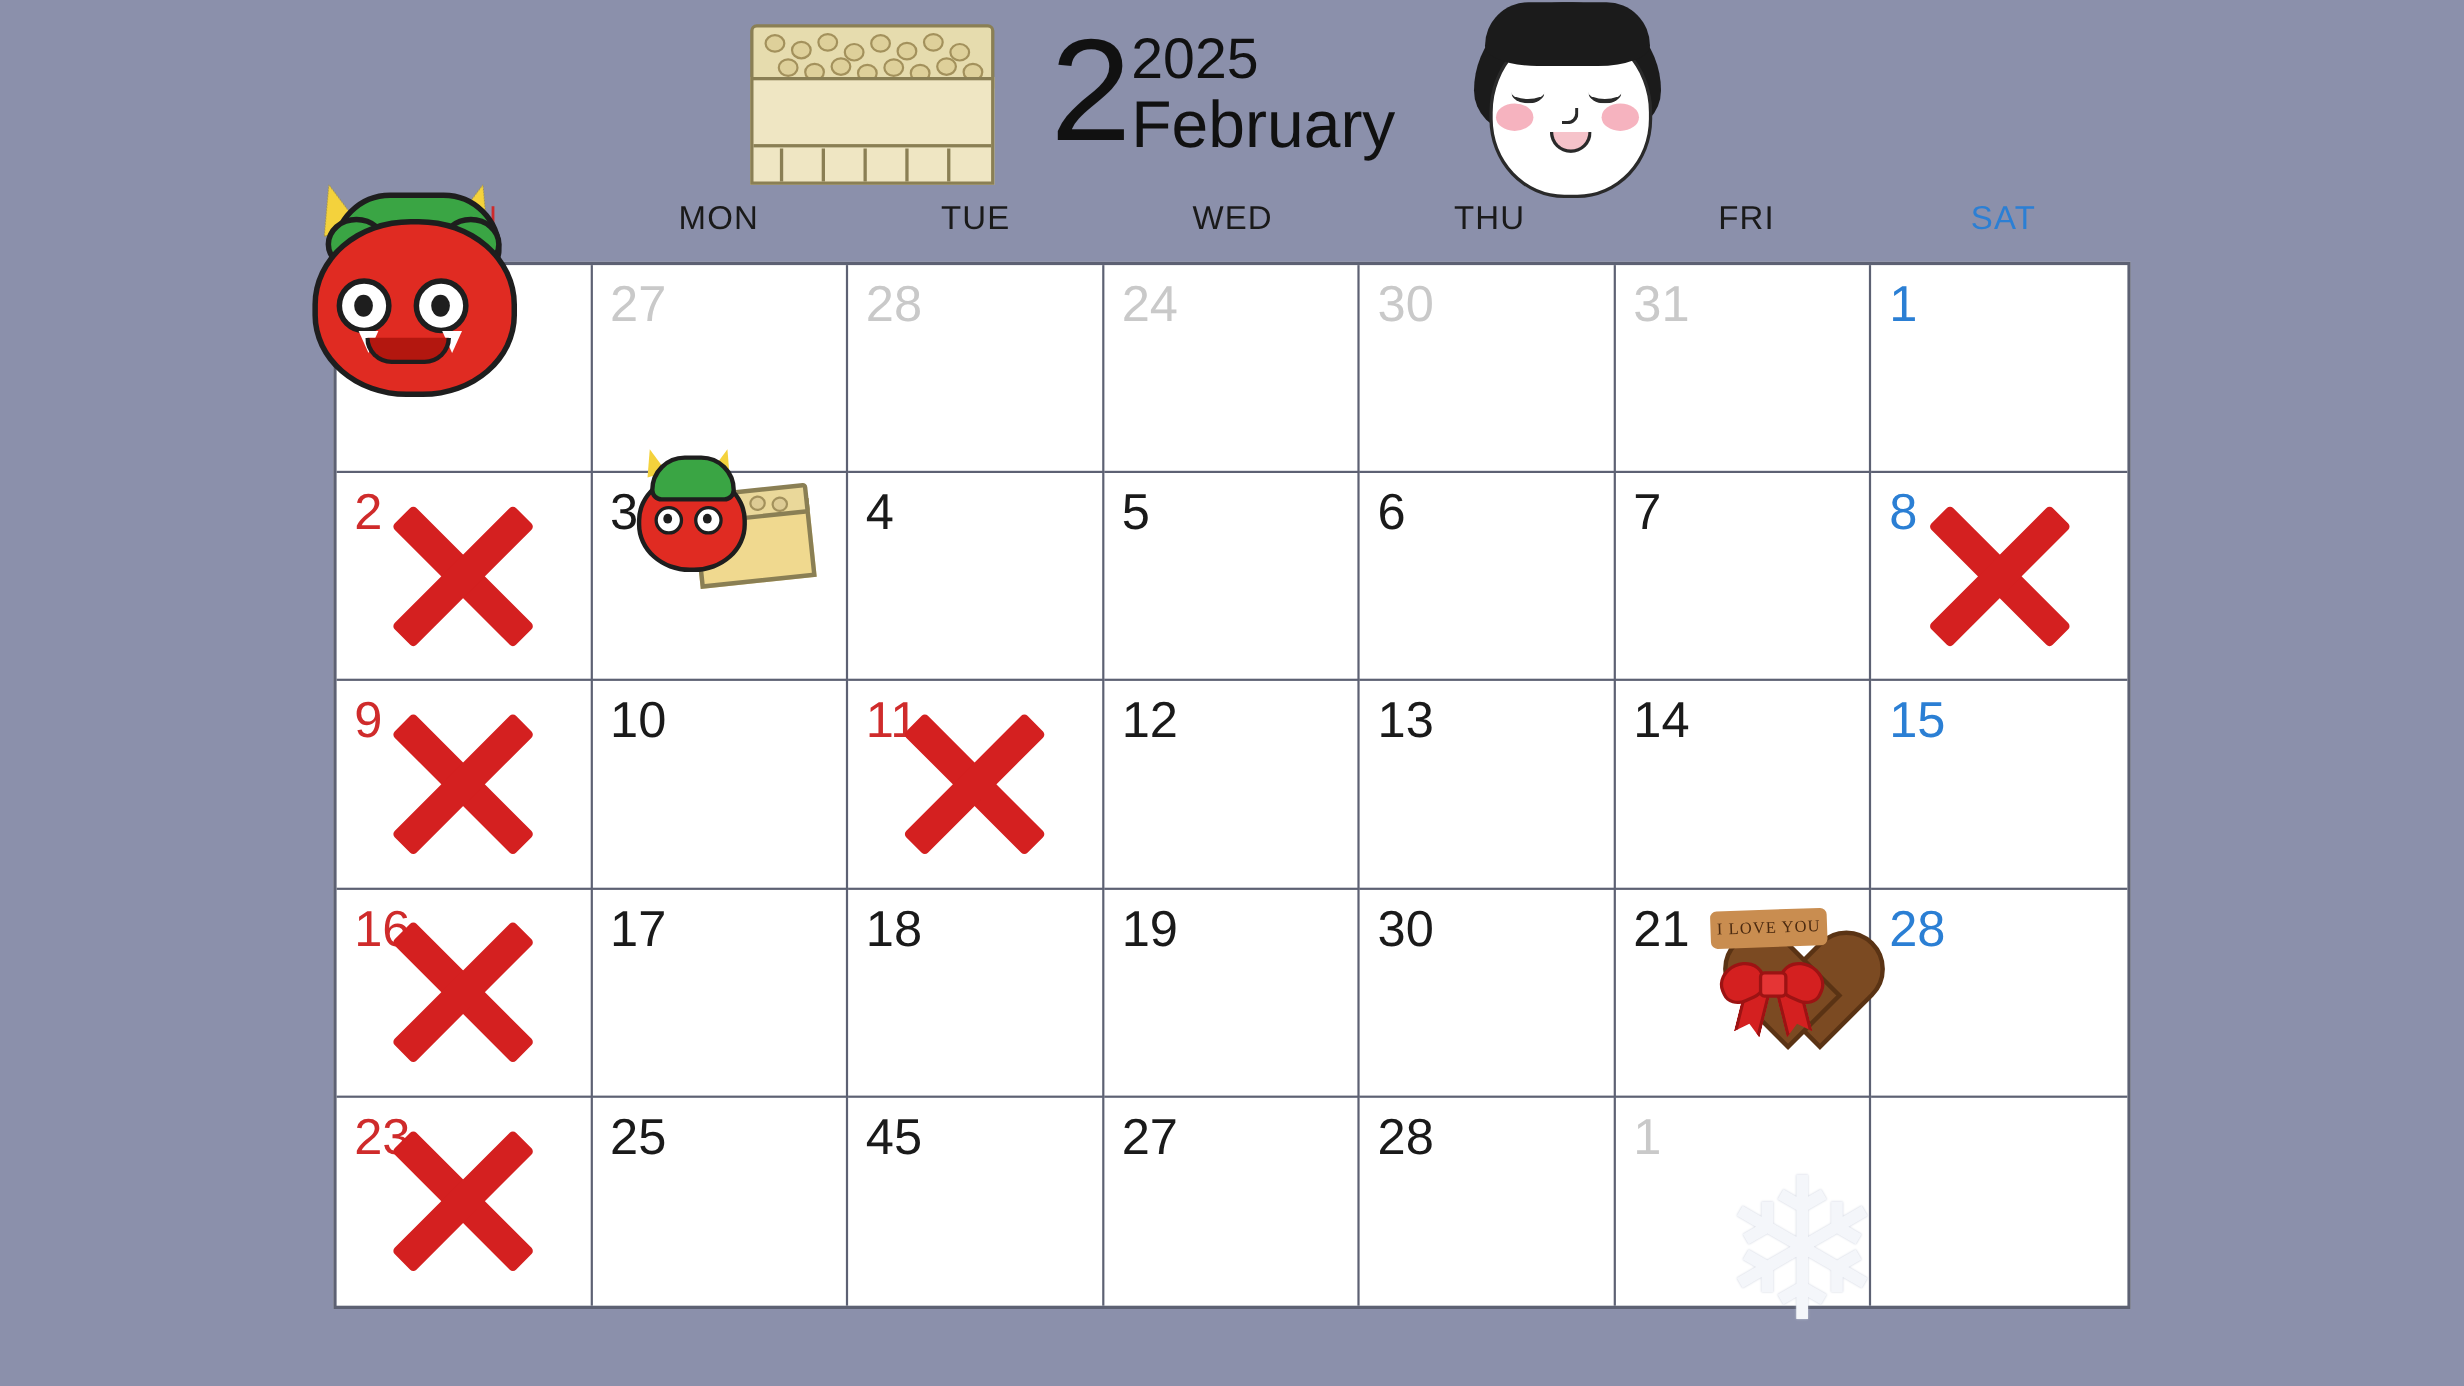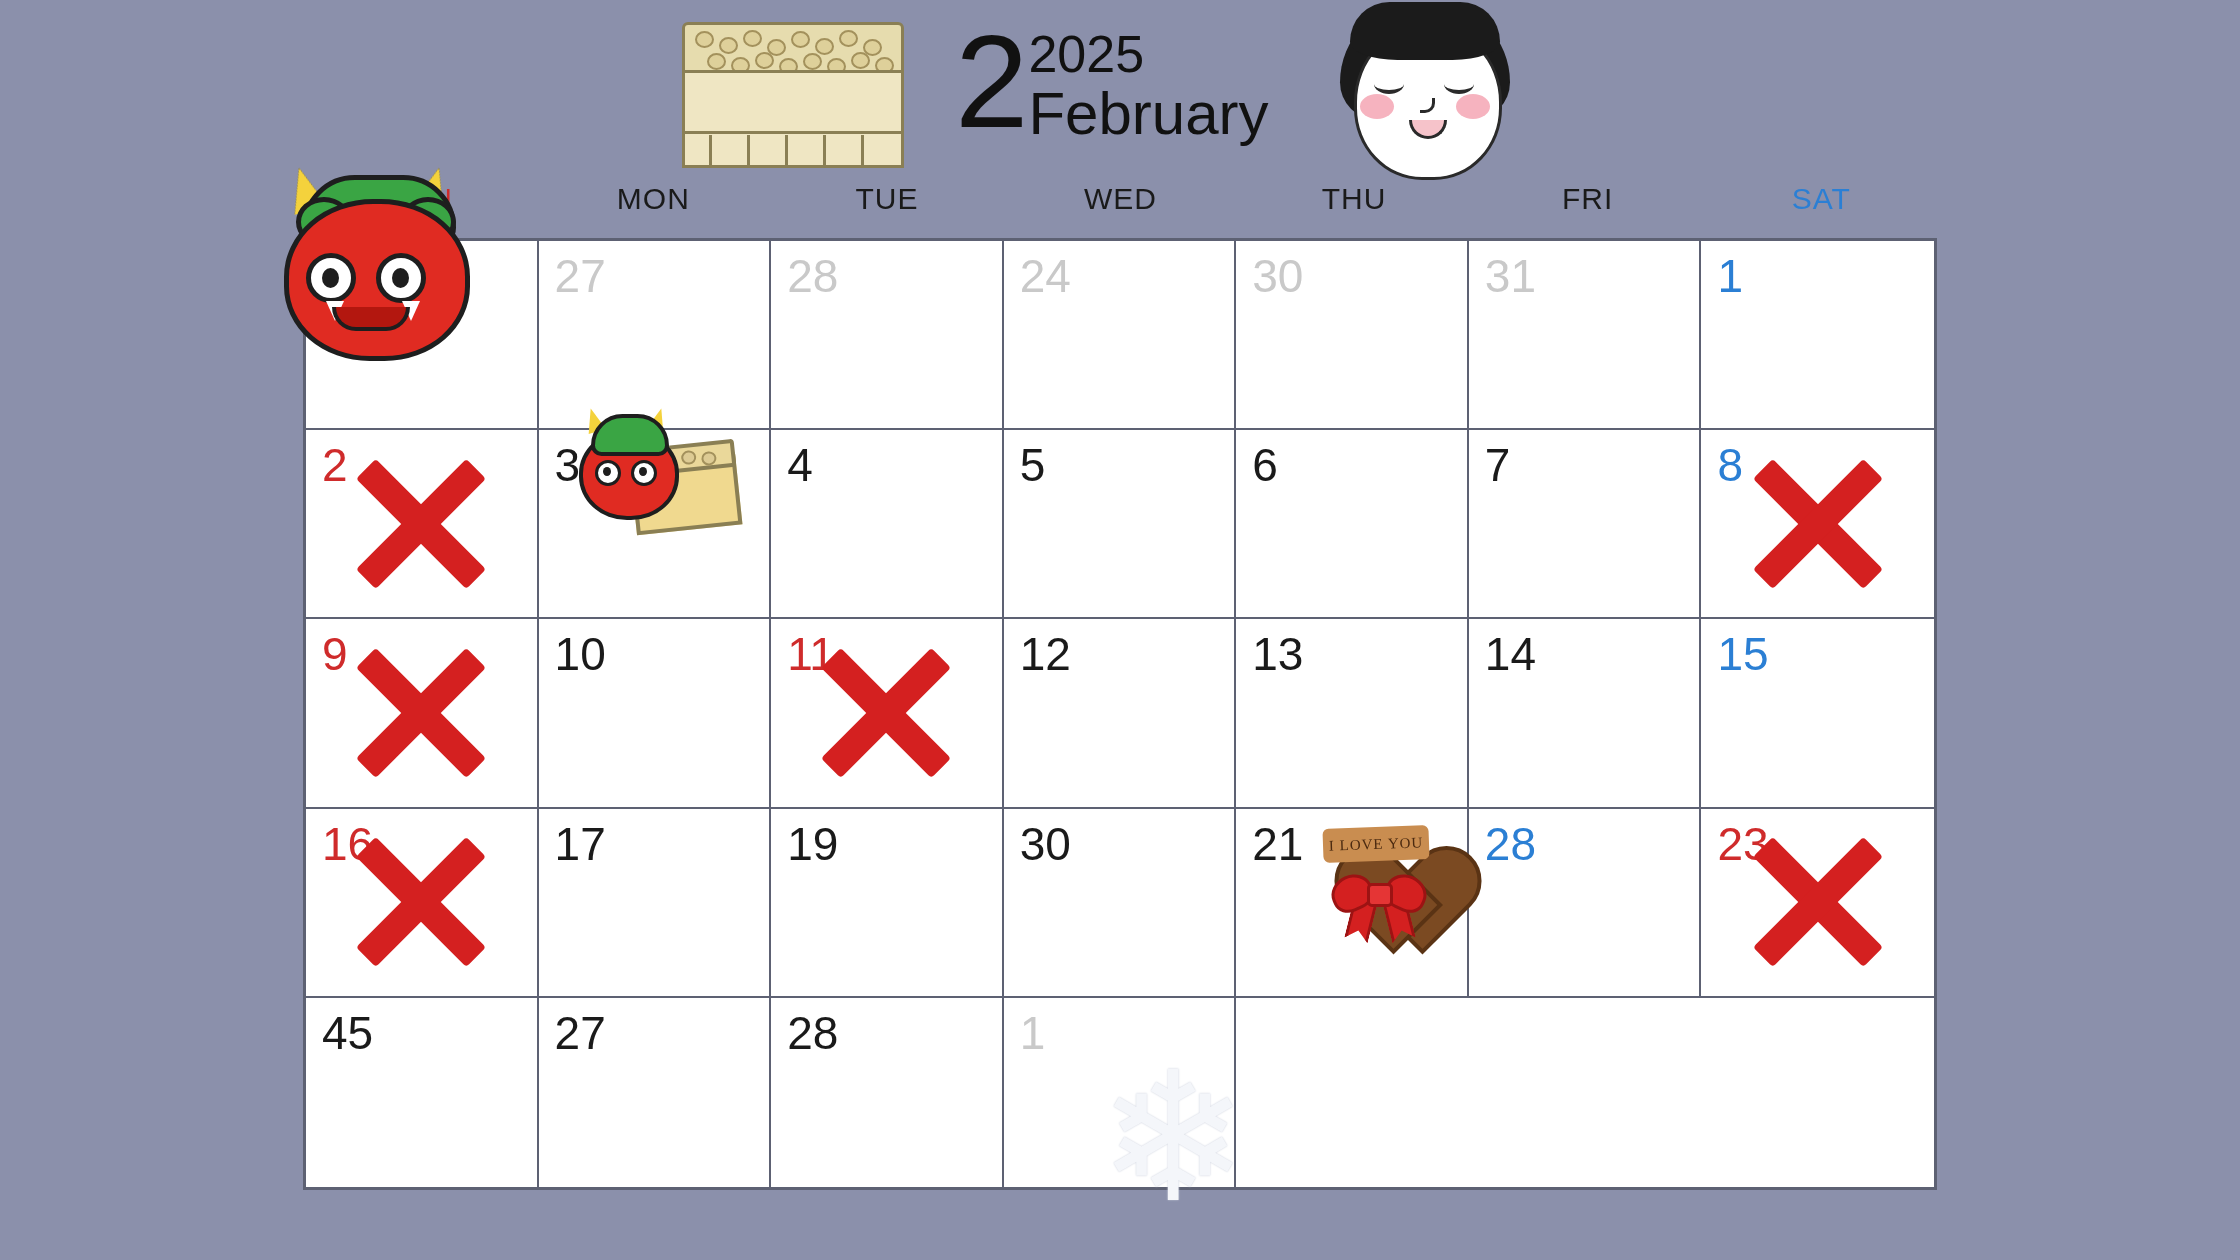--- a/index.html
+++ b/index.html
@@ -728,20 +728,23 @@
         <div class="daynum sun">16</div>
         <div class="xmark">
           <span class="a"></span>
           <span class="b"></span>
         </div>
       </div>
       <div class="cell">
         <div class="daynum">17</div>
       </div>
       <div class="cell">
+        <div class="daynum">18</div>
+      </div>
+      <div class="cell">
         <div class="daynum">19</div>
       </div>
       <div class="cell">
         <div class="daynum">30</div>
       </div>
       <div class="cell">
         <div class="daynum">21</div>
         <div class="choco">
       <div class="heart"></div>
       <div class="plate">
@@ -760,20 +763,23 @@
         <div class="daynum sat">28</div>
       </div>
       <div class="cell">
         <div class="daynum sun">23</div>
         <div class="xmark">
           <span class="a"></span>
           <span class="b"></span>
         </div>
       </div>
       <div class="cell">
+        <div class="daynum">25</div>
+      </div>
+      <div class="cell">
         <div class="daynum">45</div>
       </div>
       <div class="cell">
         <div class="daynum">27</div>
       </div>
       <div class="cell">
         <div class="daynum">28</div>
       </div>
       <div class="cell">
         <div class="daynum muted">1</div>

